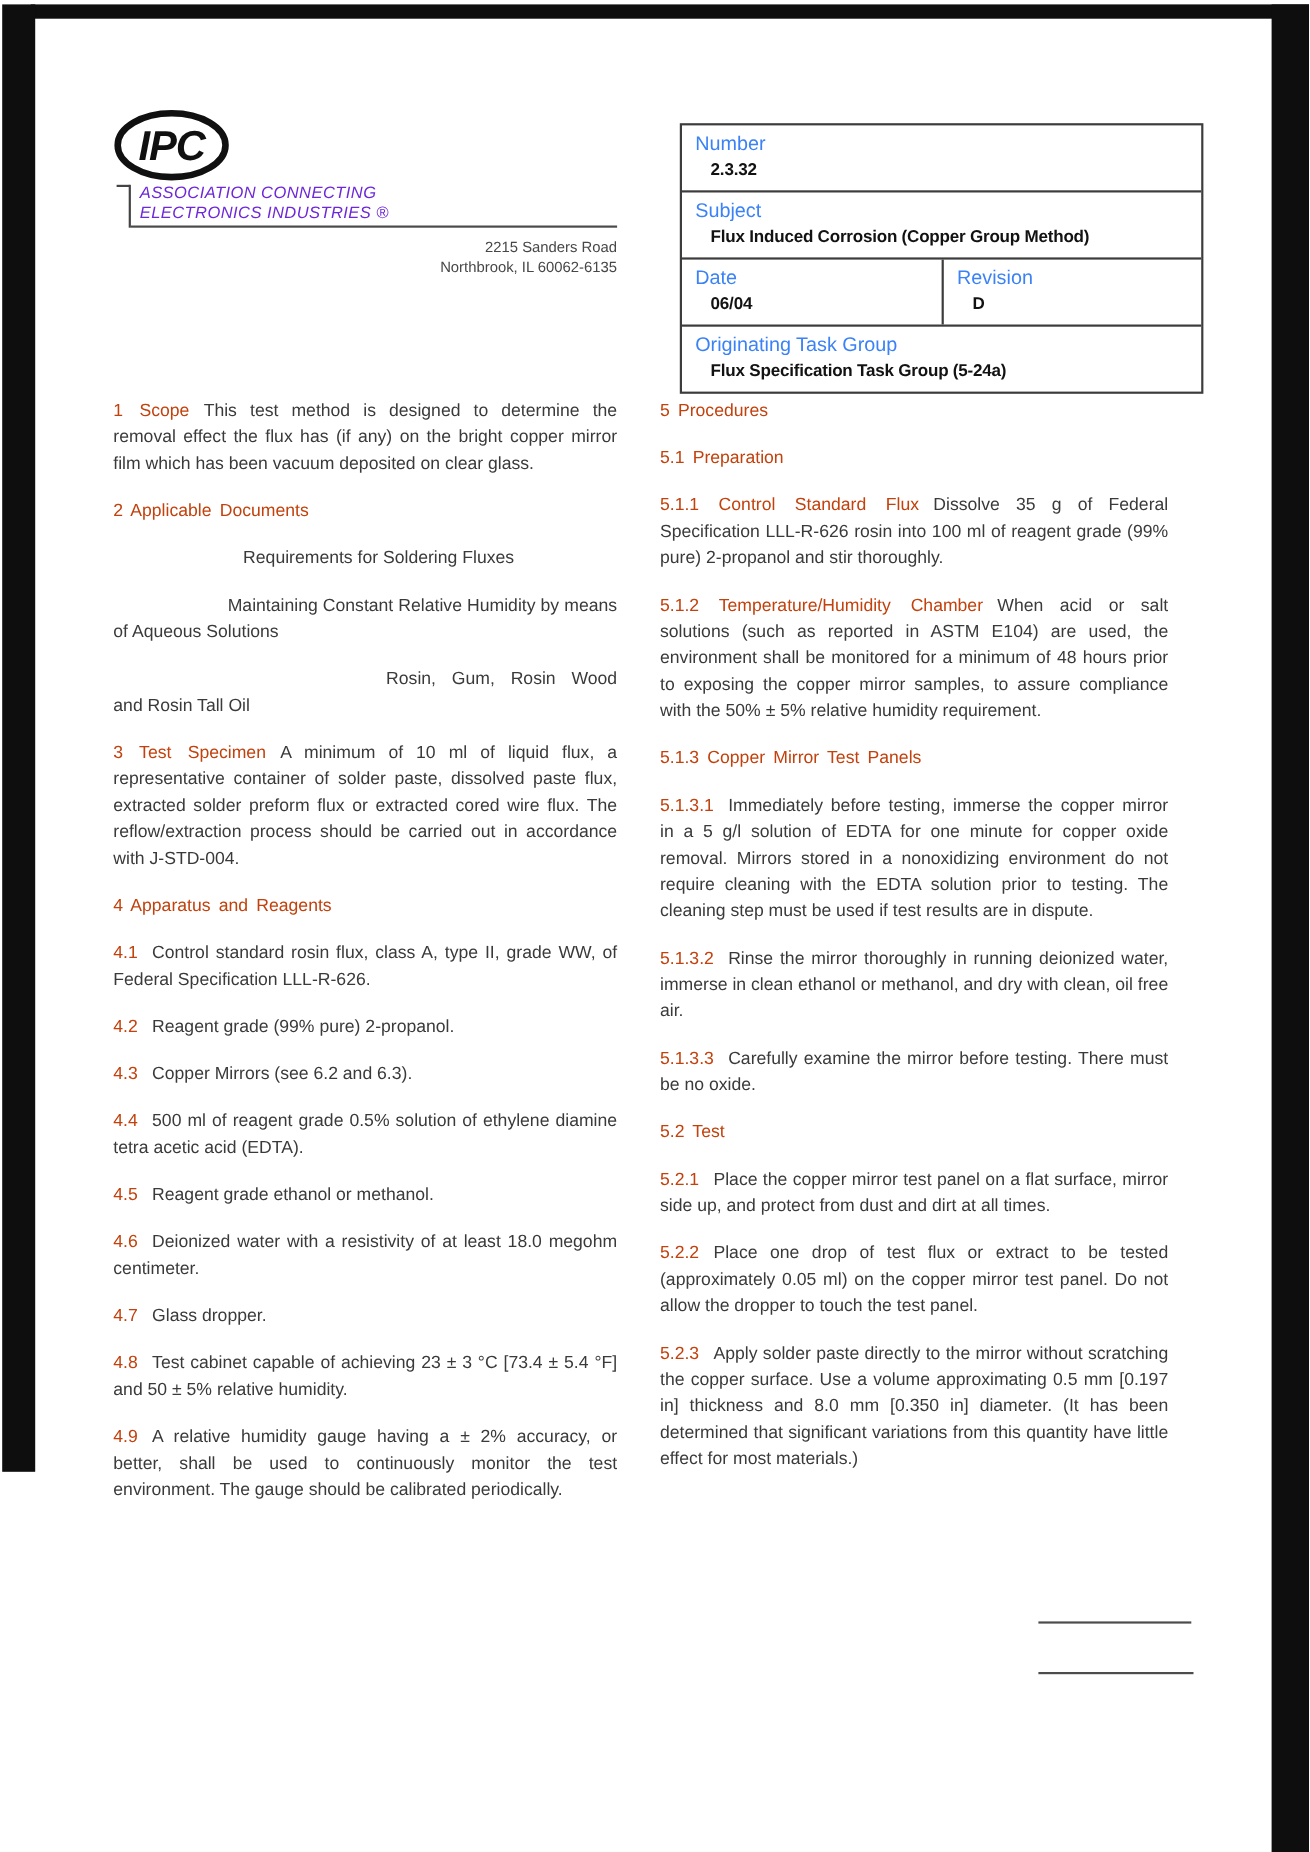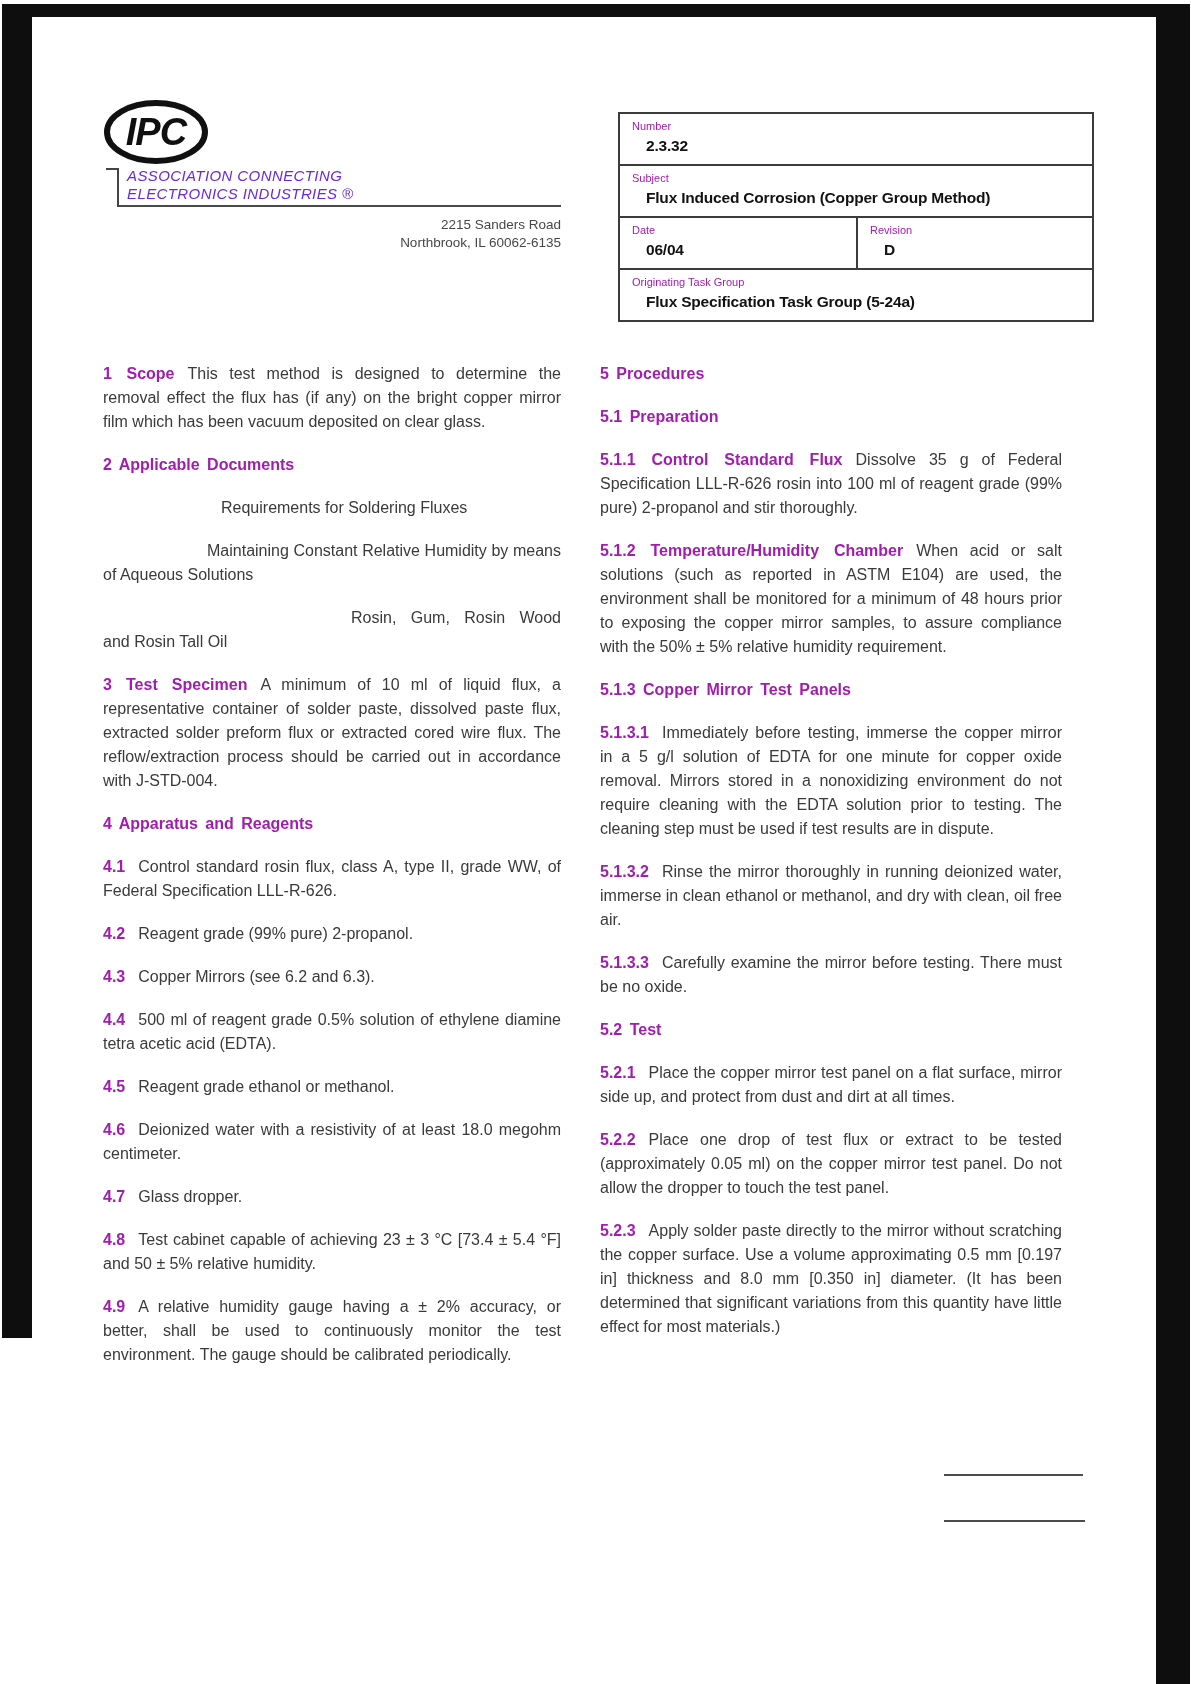--- a/index.html
+++ b/index.html
@@ -26,29 +26,29 @@
   .address{position:absolute;left:280px;top:216px;width:281px;text-align:right;font-size:13.5px;line-height:17.5px;color:#474747;}
   .doc-title{position:absolute;left:103px;top:283px;width:458px;text-align:center;font-weight:bold;font-size:30px;line-height:37px;color:#141414;letter-spacing:.5px;}
 
   
   .info-table{position:absolute;left:618px;top:112px;width:472px;border:2px solid #3c3c3c;background:#fff;}
   .it-row{border-bottom:2px solid #3c3c3c;padding:6px 10px 9px 12px;}
   .it-row:last-child{border-bottom:none;}
   .it-split{display:flex;padding:0;}
   .it-cell{flex:0 0 50%;box-sizing:border-box;padding:6px 10px 9px 12px;}
   .it-cell + .it-cell{border-left:2px solid #3c3c3c;}
-  .it-label{font-size:11px;color:#a21caf;}
+  .it-label{font-size:18px;color:#3b82f6;}
   .it-value{font-size:15.5px;font-weight:bold;color:#121212;margin-top:5px;padding-left:14px;letter-spacing:-.2px;}
 
   
   .col{position:absolute;top:362px;width:458px;font-size:16px;line-height:24px;}
   .col-left{left:103px;}
   .col-right{left:600px;width:462px;}
   .blk{margin:0 0 19px 0;text-align:justify;color:#3a3a3a;}
-  .lead{font-weight:bold;color:#a21caf;word-spacing:3px;margin-right:13px;}
+  .lead{font-weight:normal;color:#c2410c;word-spacing:3px;margin-right:13px;}
   .head .lead{margin-right:0;}
   .indent-a{text-indent:118px;}
   .indent-b{text-indent:104px;}
   .indent-c{text-indent:248px;}
 
   
   .blank-rule{position:absolute;height:2px;background:#4c4c4c;}
   .blank-rule-1{left:944px;top:1474px;width:139px;}
   .blank-rule-2{left:944px;top:1520px;width:141px;}
 </style>

